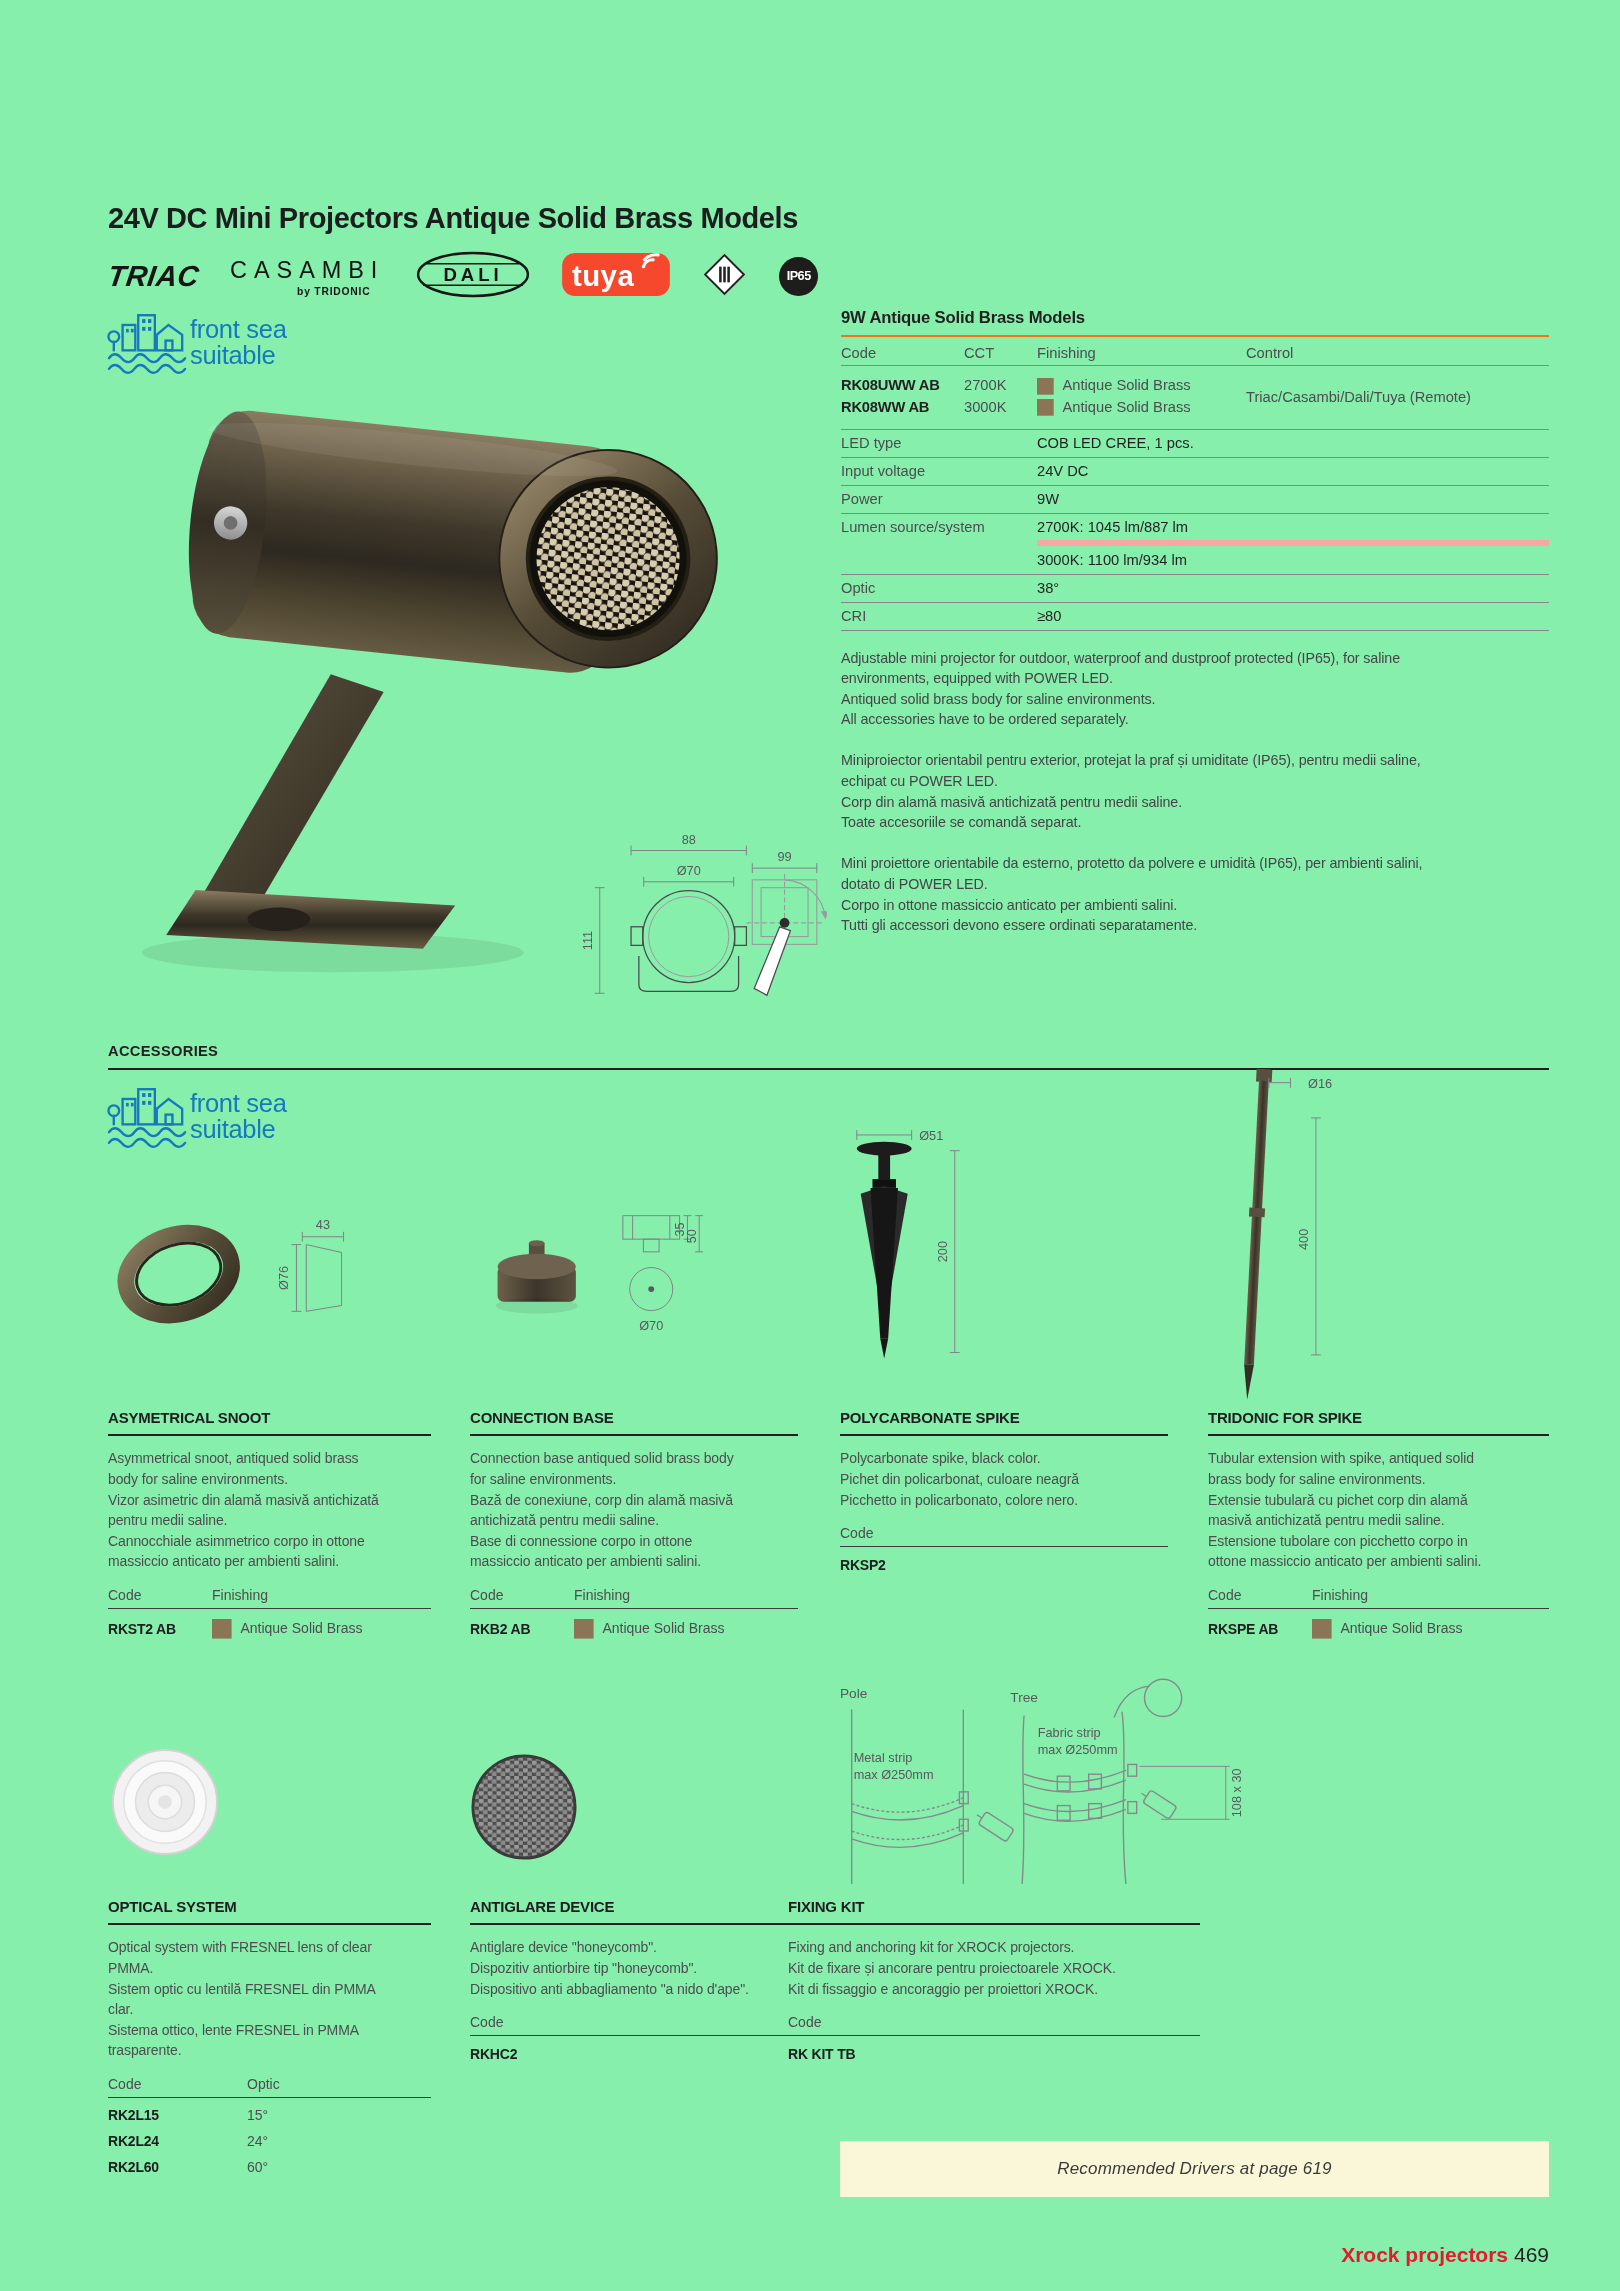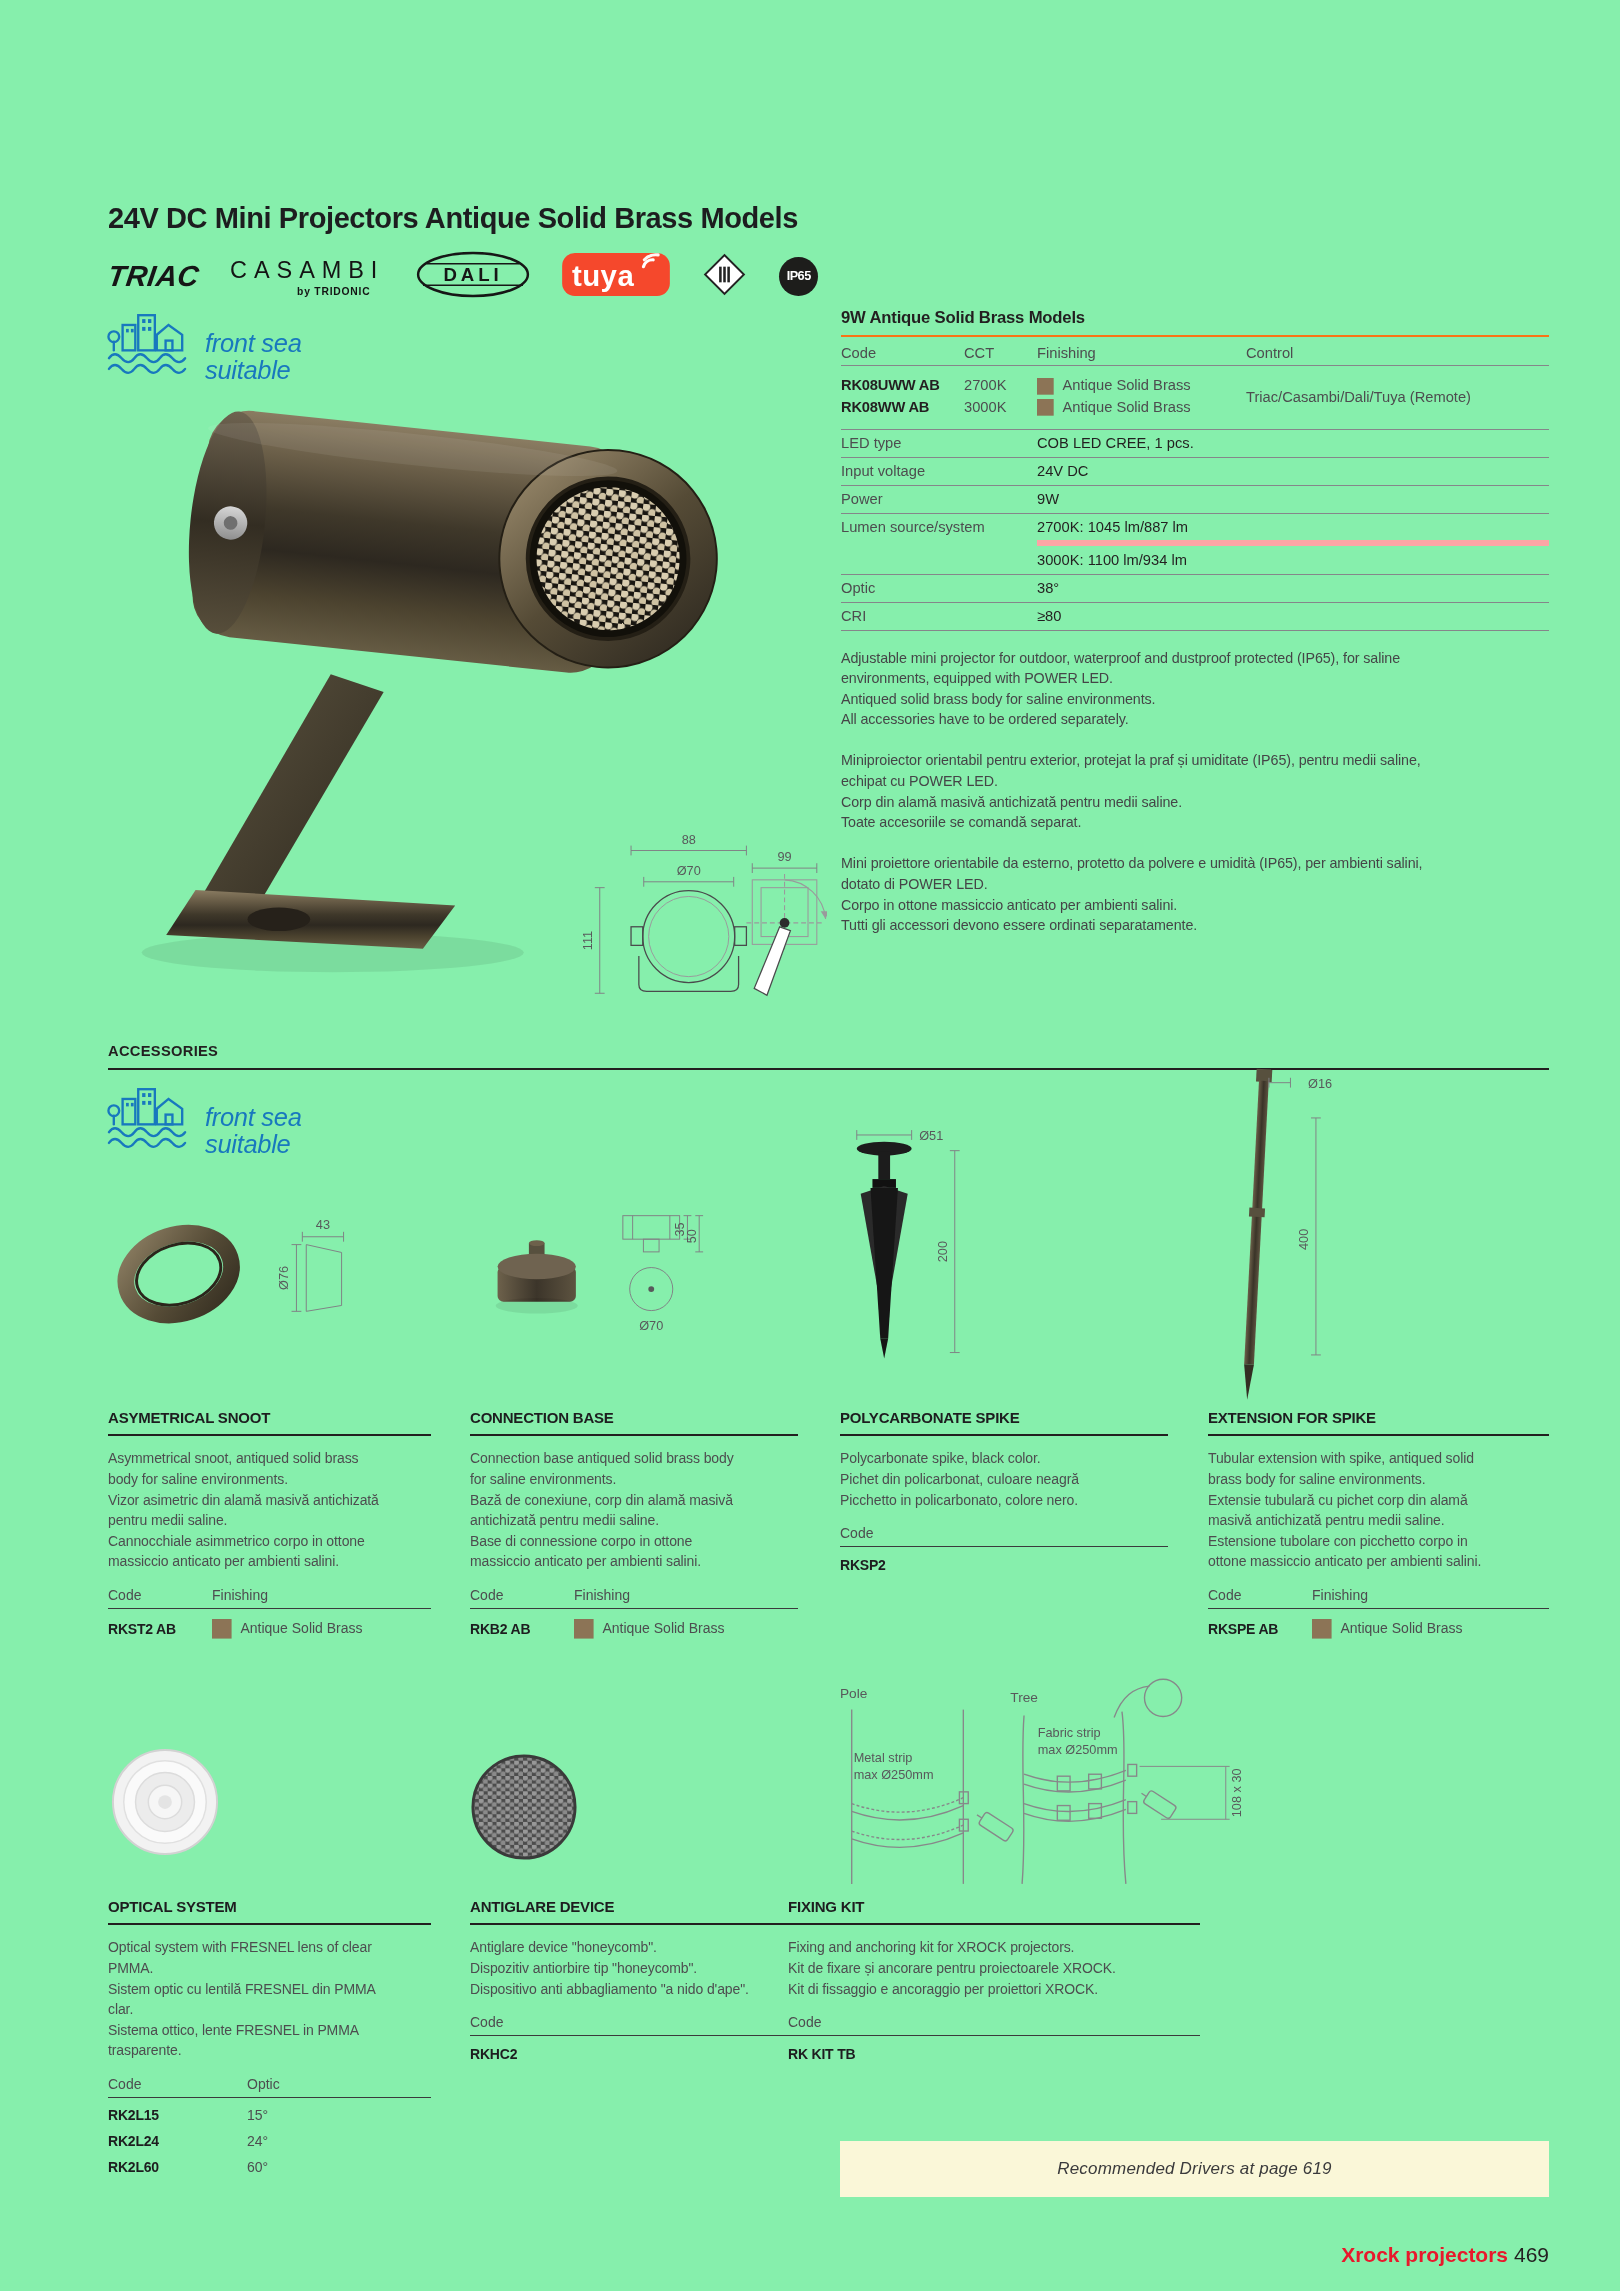--- a/index.html
+++ b/index.html
@@ -9,21 +9,21 @@
 
   .page-title { left:108px; top:202px; font-size:29px; font-weight:700; letter-spacing:-0.4px; color:#1d1d1f; }
 
   .logo-row { left:108px; top:249px; display:flex; align-items:center; gap:31px; height:55px; }
   .triac { font-size:29px; font-weight:700; font-style:italic; color:#161616; transform:skewX(-8deg); letter-spacing:0.5px; }
   .casambi { text-align:center; }
   .casambi-main { font-size:23.5px; letter-spacing:6.9px; color:#141414; }
   .casambi-sub { font-size:10.3px; font-weight:700; letter-spacing:0.8px; color:#141414; margin-top:2px; text-align:right; padding-right:13.7px; }
   .ip65 { width:39px; height:39px; border-radius:50%; background:#1d1d1b; color:#fff; font-size:12.7px; font-weight:700; text-align:center; line-height:39px; letter-spacing:-0.5px; }
 
-  .badge { display:flex; align-items:flex-end; gap:15px;font-style:italic; }
+  .badge { display:flex; align-items:flex-start; gap:0; }
   .badge-1 { left:106px; top:310px; }
   .badge-2 { left:106px; top:1084px; }
   .badge-text { font-size:25.5px; line-height:26.5px; color:#1878BE; letter-spacing:-0.3px; margin-top:5.9px; }
 
   .right-col { left:841px; top:308px; width:708px; }
   .tbl-title { font-size:16.7px; font-weight:700; padding-bottom:6.9px; border-bottom:2px solid #f97316; letter-spacing:-0.2px; }
   .mt-grid { display:grid; grid-template-columns:123px 73px 209px 1fr; align-items:start; }
   .mt-head { color:#4d4d4f; font-size:14.7px; padding:7.8px 0 3.9px; border-bottom:1px solid #85868a; }
   .mt-body { padding:9.8px 0 10.8px; border-bottom:1px solid #85868a; font-size:14.7px; }
   .mt-code { font-weight:700; line-height:21.6px; letter-spacing:-0.2px; }
@@ -490,21 +490,21 @@
 Picchetto in policarbonato, colore nero.</div>
     <div class="ct-head ct-head-1col">
         <span>Code</span>
       </div>
     <div class="ct-row ct-row-1col">
         <span class="code">RKSP2</span>
       </div>
   </div>
 
   <div class="abs acc-card" style="left:1208px; width:341px;">
-    <h3 class="acc-title">EXTENSION FOR SPIKE</h3>
+    <h3 class="acc-title">TRIDONIC FOR SPIKE</h3>
     <div class="acc-desc pre">Tubular extension with spike, antiqued solid
 brass body for saline environments.
 Extensie tubulară cu pichet corp din alamă
 masivă antichizată pentru medii saline.
 Estensione tubolare con picchetto corpo in
 ottone massiccio anticato per ambienti salini.</div>
     <div class="ct-head">
         <span>Code</span>
         <span>Finishing</span>
       </div>

